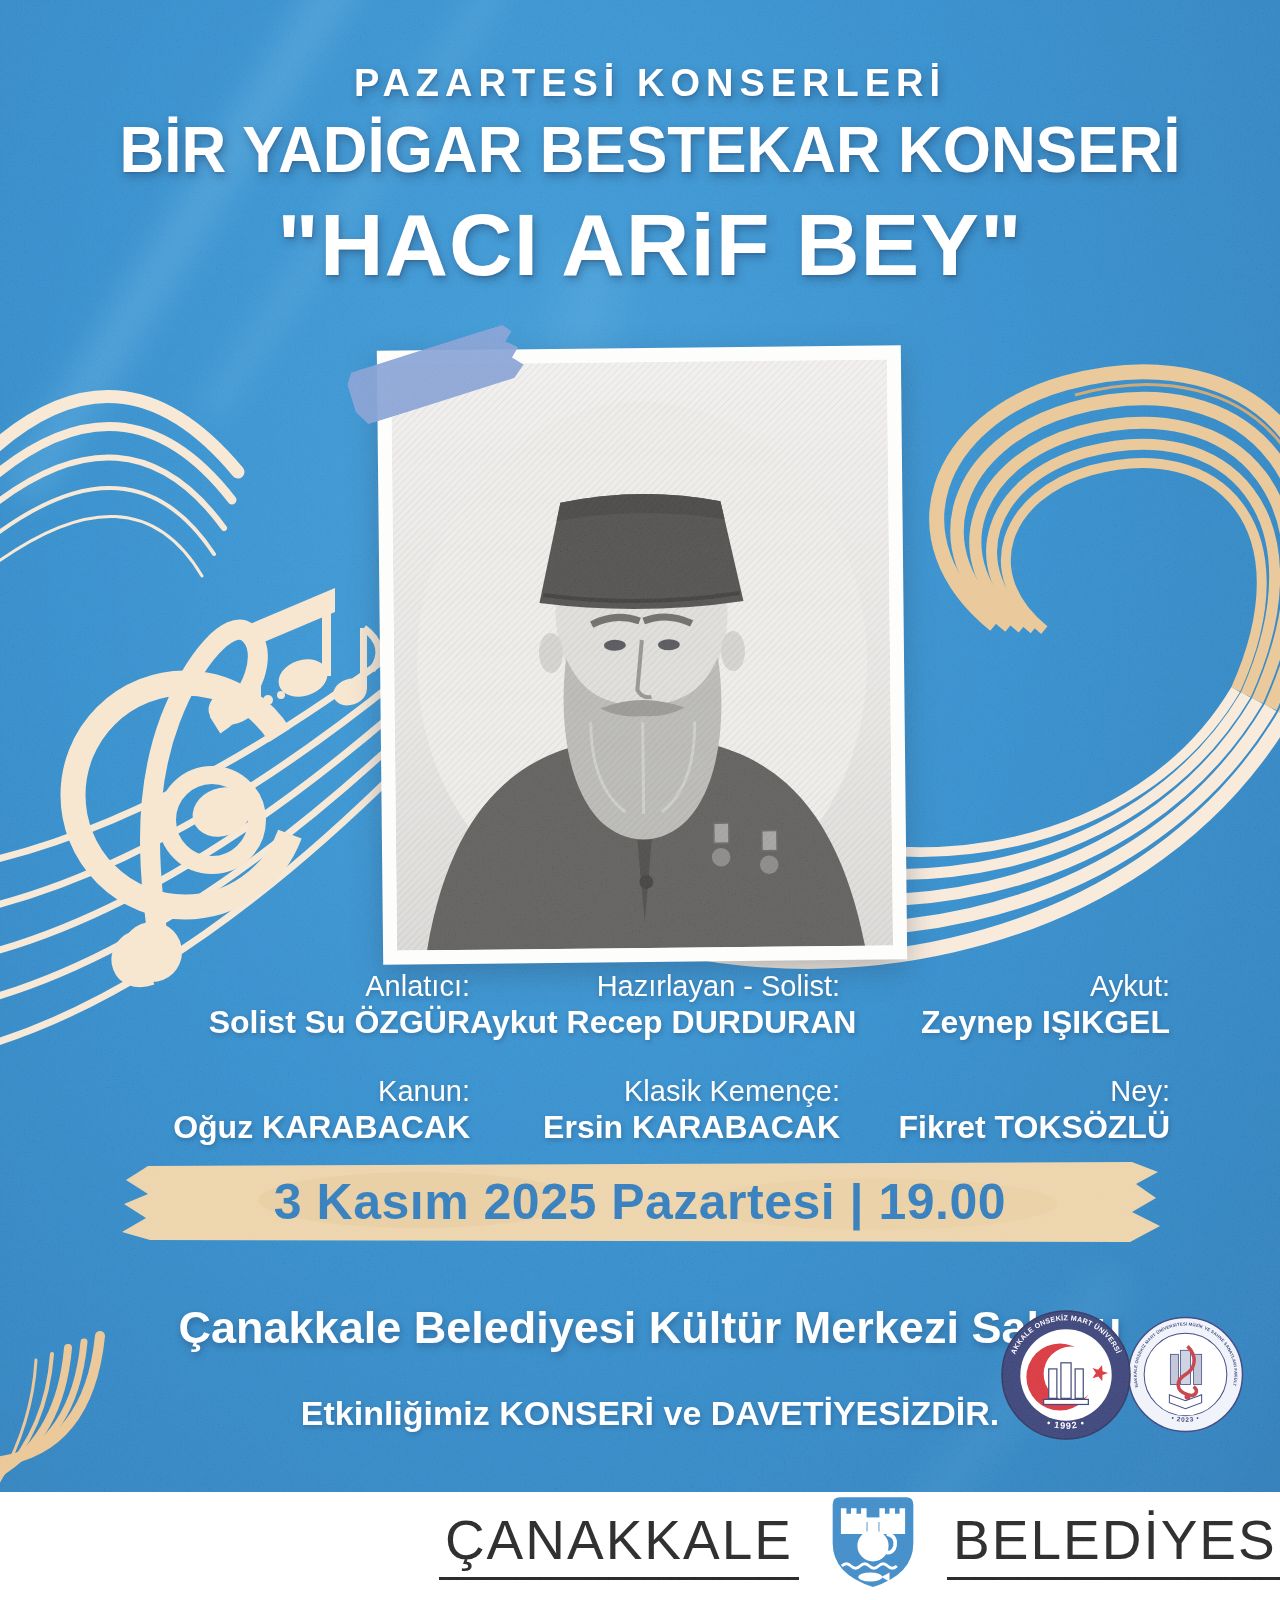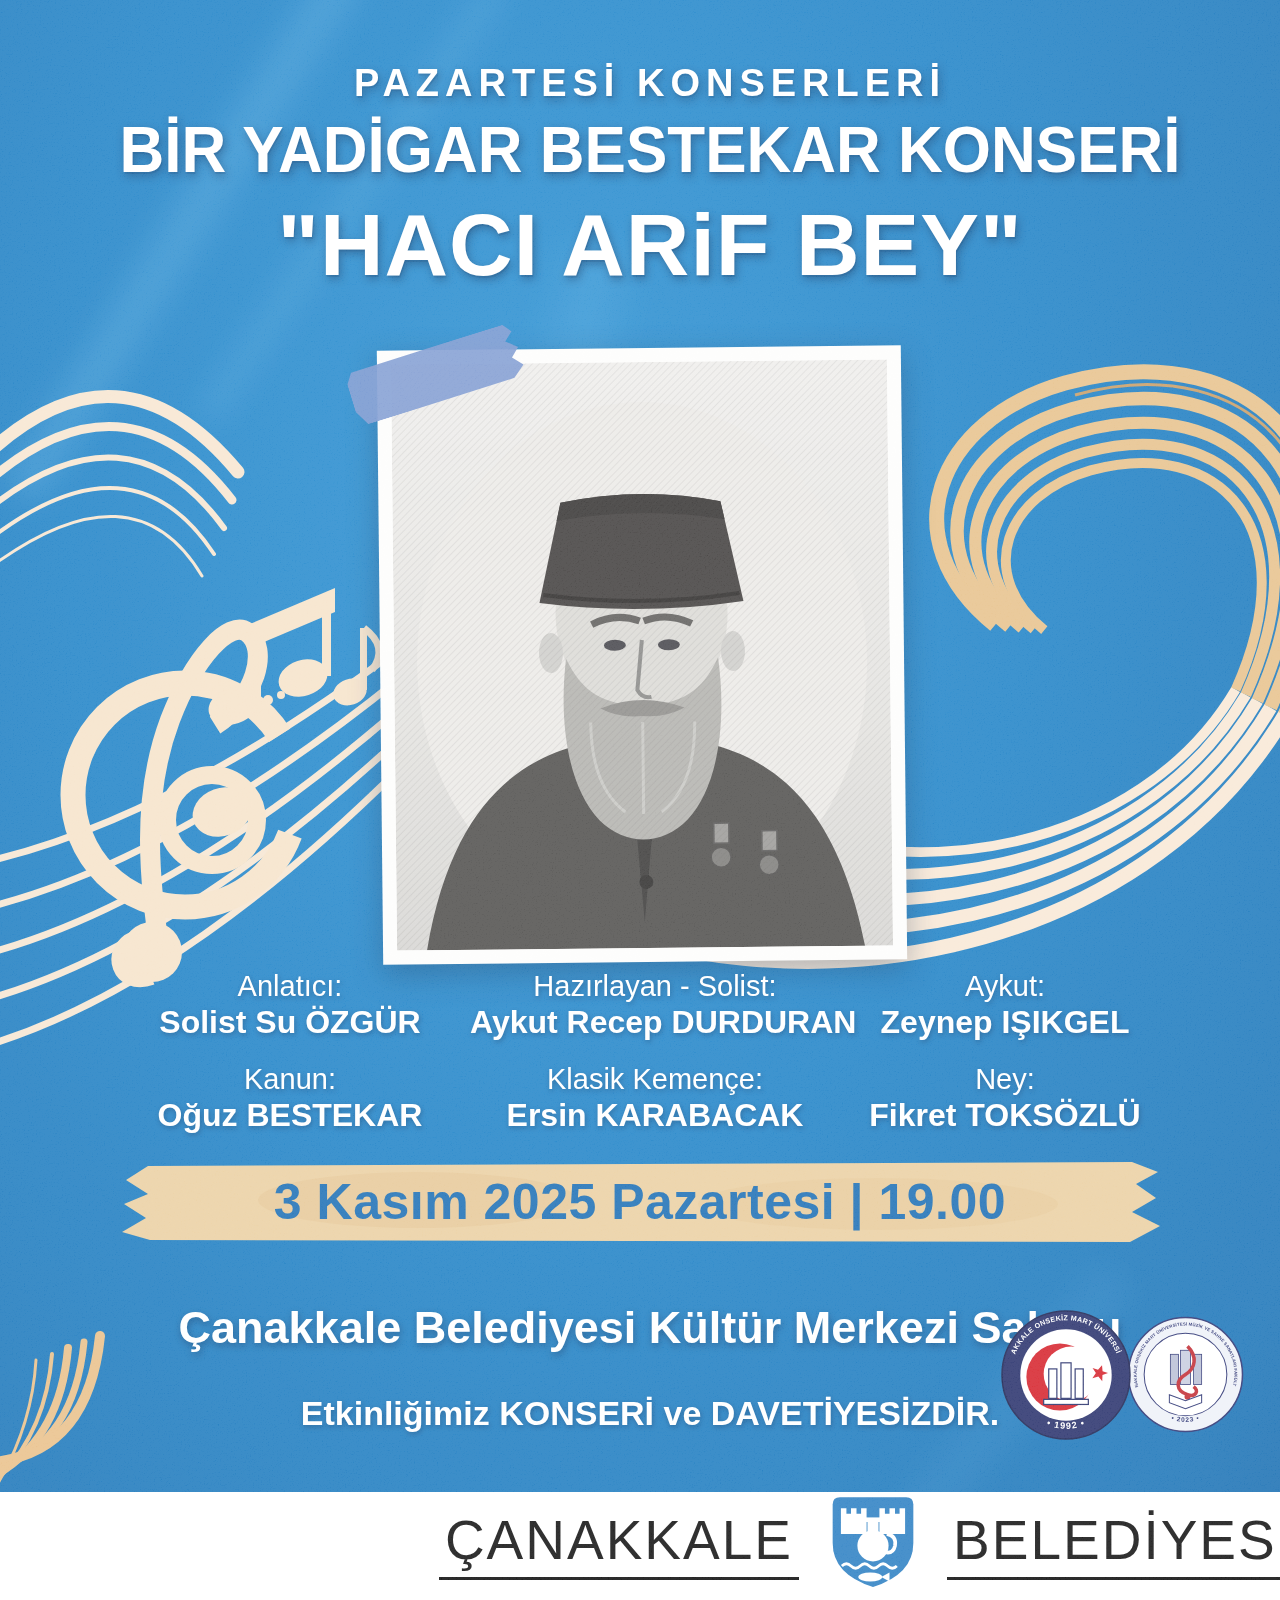--- a/index.html
+++ b/index.html
@@ -24,21 +24,21 @@
 
   .photo{position:absolute; left:380px; top:348px; width:524px; height:614px;
     background:#fdfdfc; padding:14px; box-sizing:border-box; transform:rotate(-0.6deg);
     box-shadow:0 10px 30px rgba(10,40,80,.35); z-index:5;}
   .photo svg{display:block; width:100%; height:100%;}
   .tape{position:absolute; left:348px; top:346px; width:178px; height:56px;
     background:rgba(122,151,208,.93); transform:rotate(-17deg); z-index:6;
     clip-path:polygon(0% 22%, 4% 3%, 93% 0%, 97% 16%, 92% 30%, 98% 46%, 93% 61%, 98% 79%, 91% 97%, 5% 100%, 0% 72%);}
 
   .credits{position:absolute; left:110px; top:968px; width:1060px; z-index:6;
-    display:grid; grid-template-columns:360px 370px 330px; row-gap:20px; color:#fff; text-align:center;
+    display:grid; grid-template-columns:360px 370px 330px; row-gap:32px; color:#fff; text-align:right;
     text-shadow:1px 2px 5px rgba(0,35,80,.4);}
   .credit-cell{white-space:nowrap;}
   .credit-role{font-size:29px; font-weight:400; line-height:36px; display:block;}
   .credit-name{font-size:32px; font-weight:700; line-height:37px; display:block;}
 
   .banner{position:absolute; left:118px; top:1160px; width:1044px; height:84px; z-index:6;}
   .banner svg{position:absolute; inset:0;}
   .banner-text{position:absolute; inset:0; display:flex; align-items:center; justify-content:center;
     color:#1c6fb5; font-size:50px; font-weight:800; letter-spacing:0.5px;}
 
@@ -195,21 +195,21 @@
     <div class="credit-cell">
       <span class="credit-role">Hazırlayan - Solist:</span>
       <span class="credit-name">Aykut Recep DURDURAN</span>
     </div>
     <div class="credit-cell">
       <span class="credit-role">Aykut:</span>
       <span class="credit-name">Zeynep IŞIKGEL</span>
     </div>
     <div class="credit-cell">
       <span class="credit-role">Kanun:</span>
-      <span class="credit-name">Oğuz BESTEKAR</span>
+      <span class="credit-name">Oğuz KARABACAK</span>
     </div>
     <div class="credit-cell">
       <span class="credit-role">Klasik Kemençe:</span>
       <span class="credit-name">Ersin KARABACAK</span>
     </div>
     <div class="credit-cell">
       <span class="credit-role">Ney:</span>
       <span class="credit-name">Fikret TOKSÖZLÜ</span>
     </div>
   </div>

